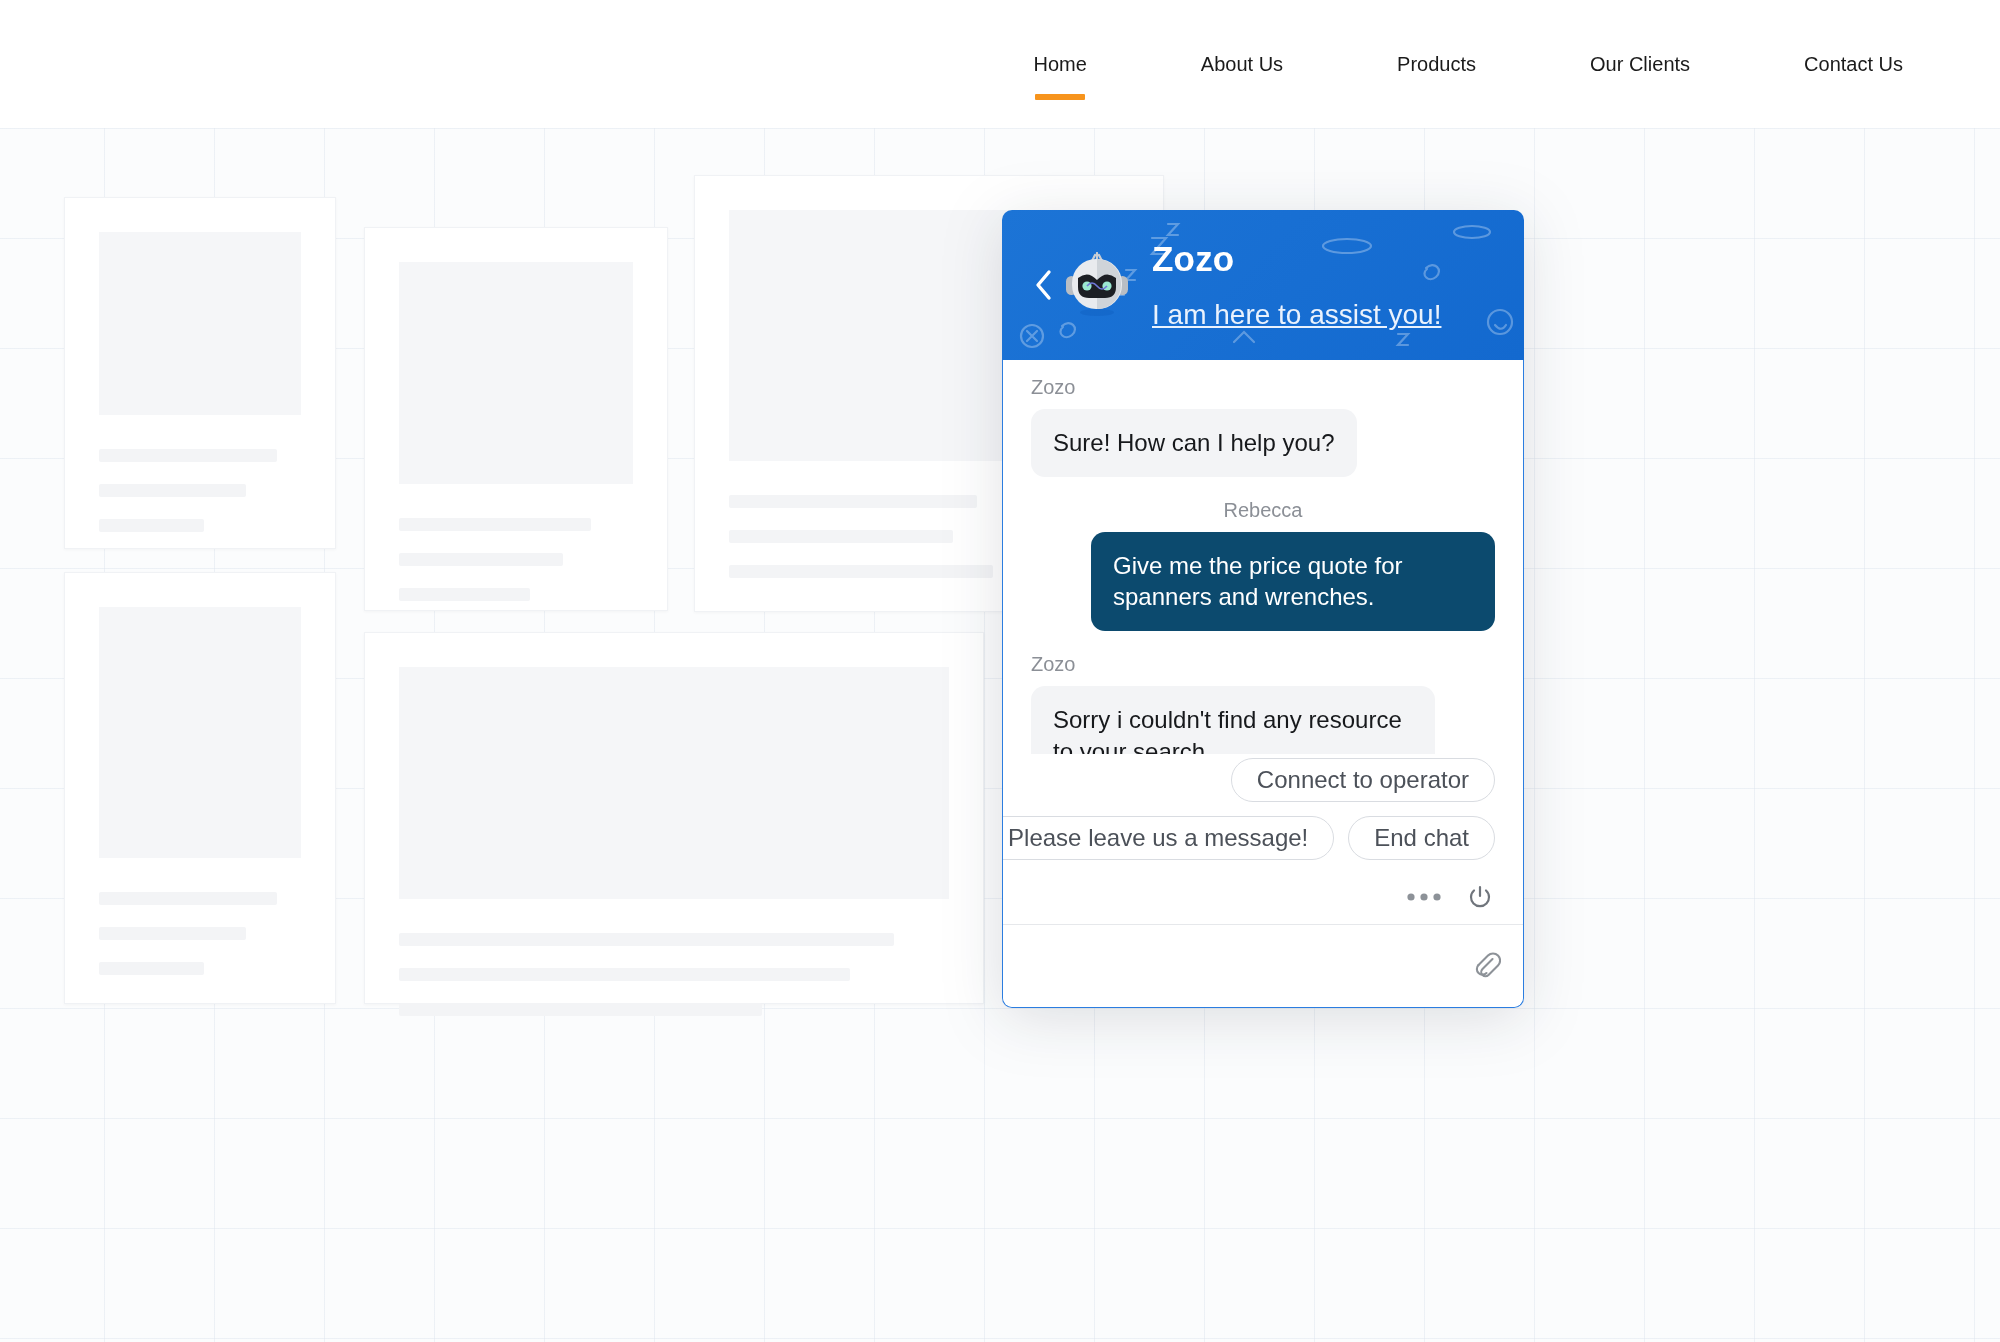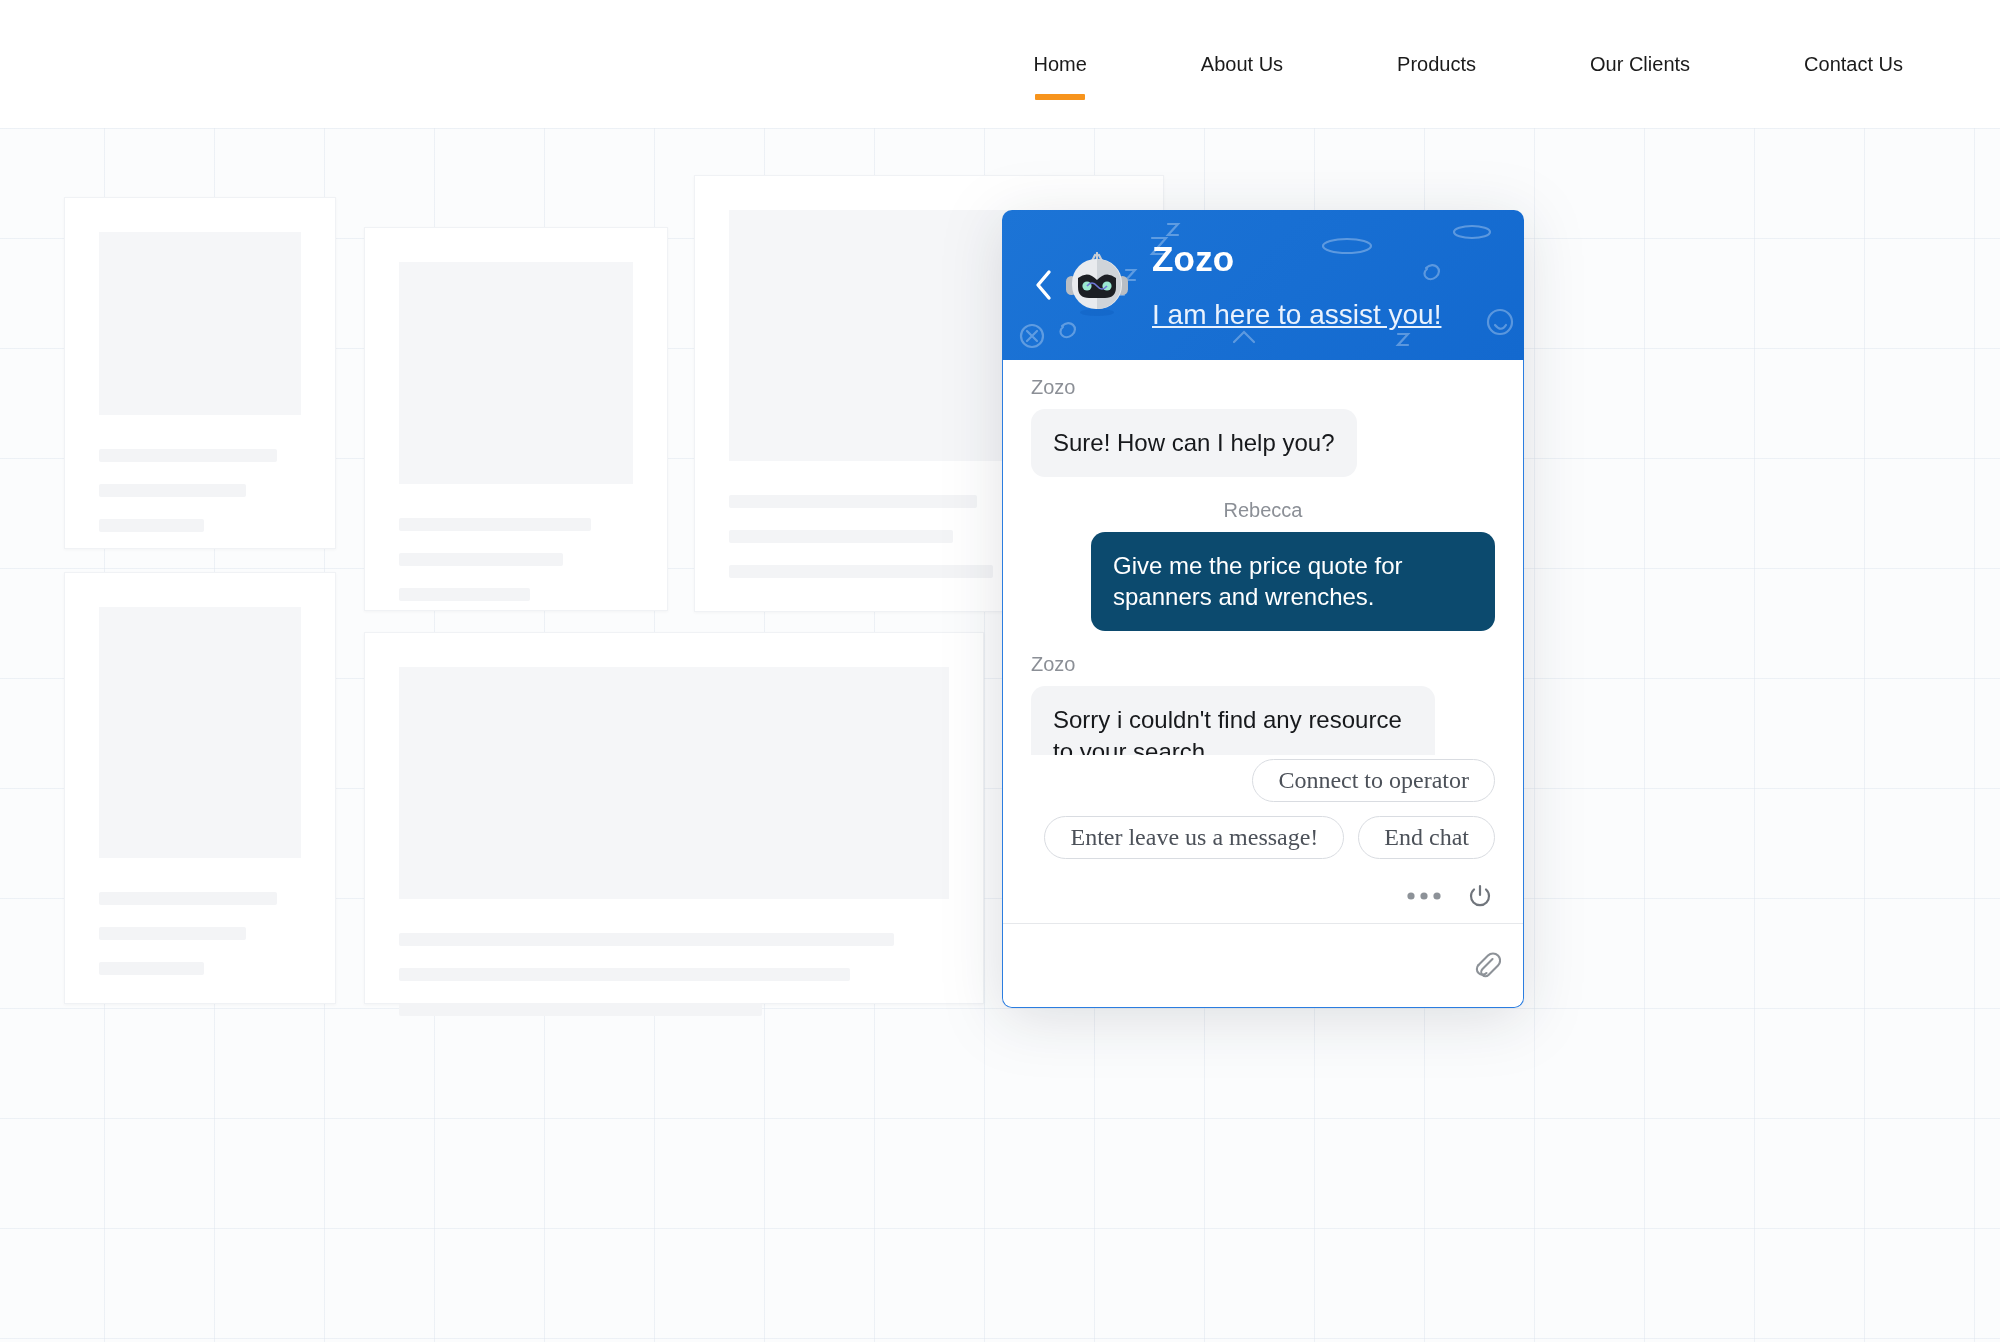--- a/index.html
+++ b/index.html
@@ -248,21 +248,20 @@
 
   .pill {
     border: 1px solid #d9dce1;
     background: #ffffff;
     border-radius: 30px;
     padding: 7px 25px;
     font-size: 24px;
     color: #4c5159;
     white-space: nowrap;
     cursor: pointer;
-    font-family: Liberation Serif, serif;
   }
 
   .chat-tools {
     display: flex;
     justify-content: flex-end;
     align-items: center;
     gap: 26px;
     padding: 10px 30px 14px 30px;
     border-bottom: 1px solid #e6e8eb;
   }
@@ -433,21 +432,21 @@
         </div>
       </div>
 
     </div>
 
     <div class="suggestions">
       <div class="sugg-row right">
         <div class="pill">Connect to operator</div>
       </div>
       <div class="sugg-row spread">
-        <div class="pill">Enter leave us a message!</div>
+        <div class="pill">Please leave us a message!</div>
         <div class="pill">End chat</div>
       </div>
     </div>
 
     <div class="chat-tools">
       <div class="tool">
         <svg width="34" height="10" viewBox="0 0 34 10">
           <circle cx="4" cy="5" r="3.6" fill="#8d9298"></circle>
           <circle cx="17" cy="5" r="3.6" fill="#8d9298"></circle>
           <circle cx="30" cy="5" r="3.6" fill="#8d9298"></circle>

